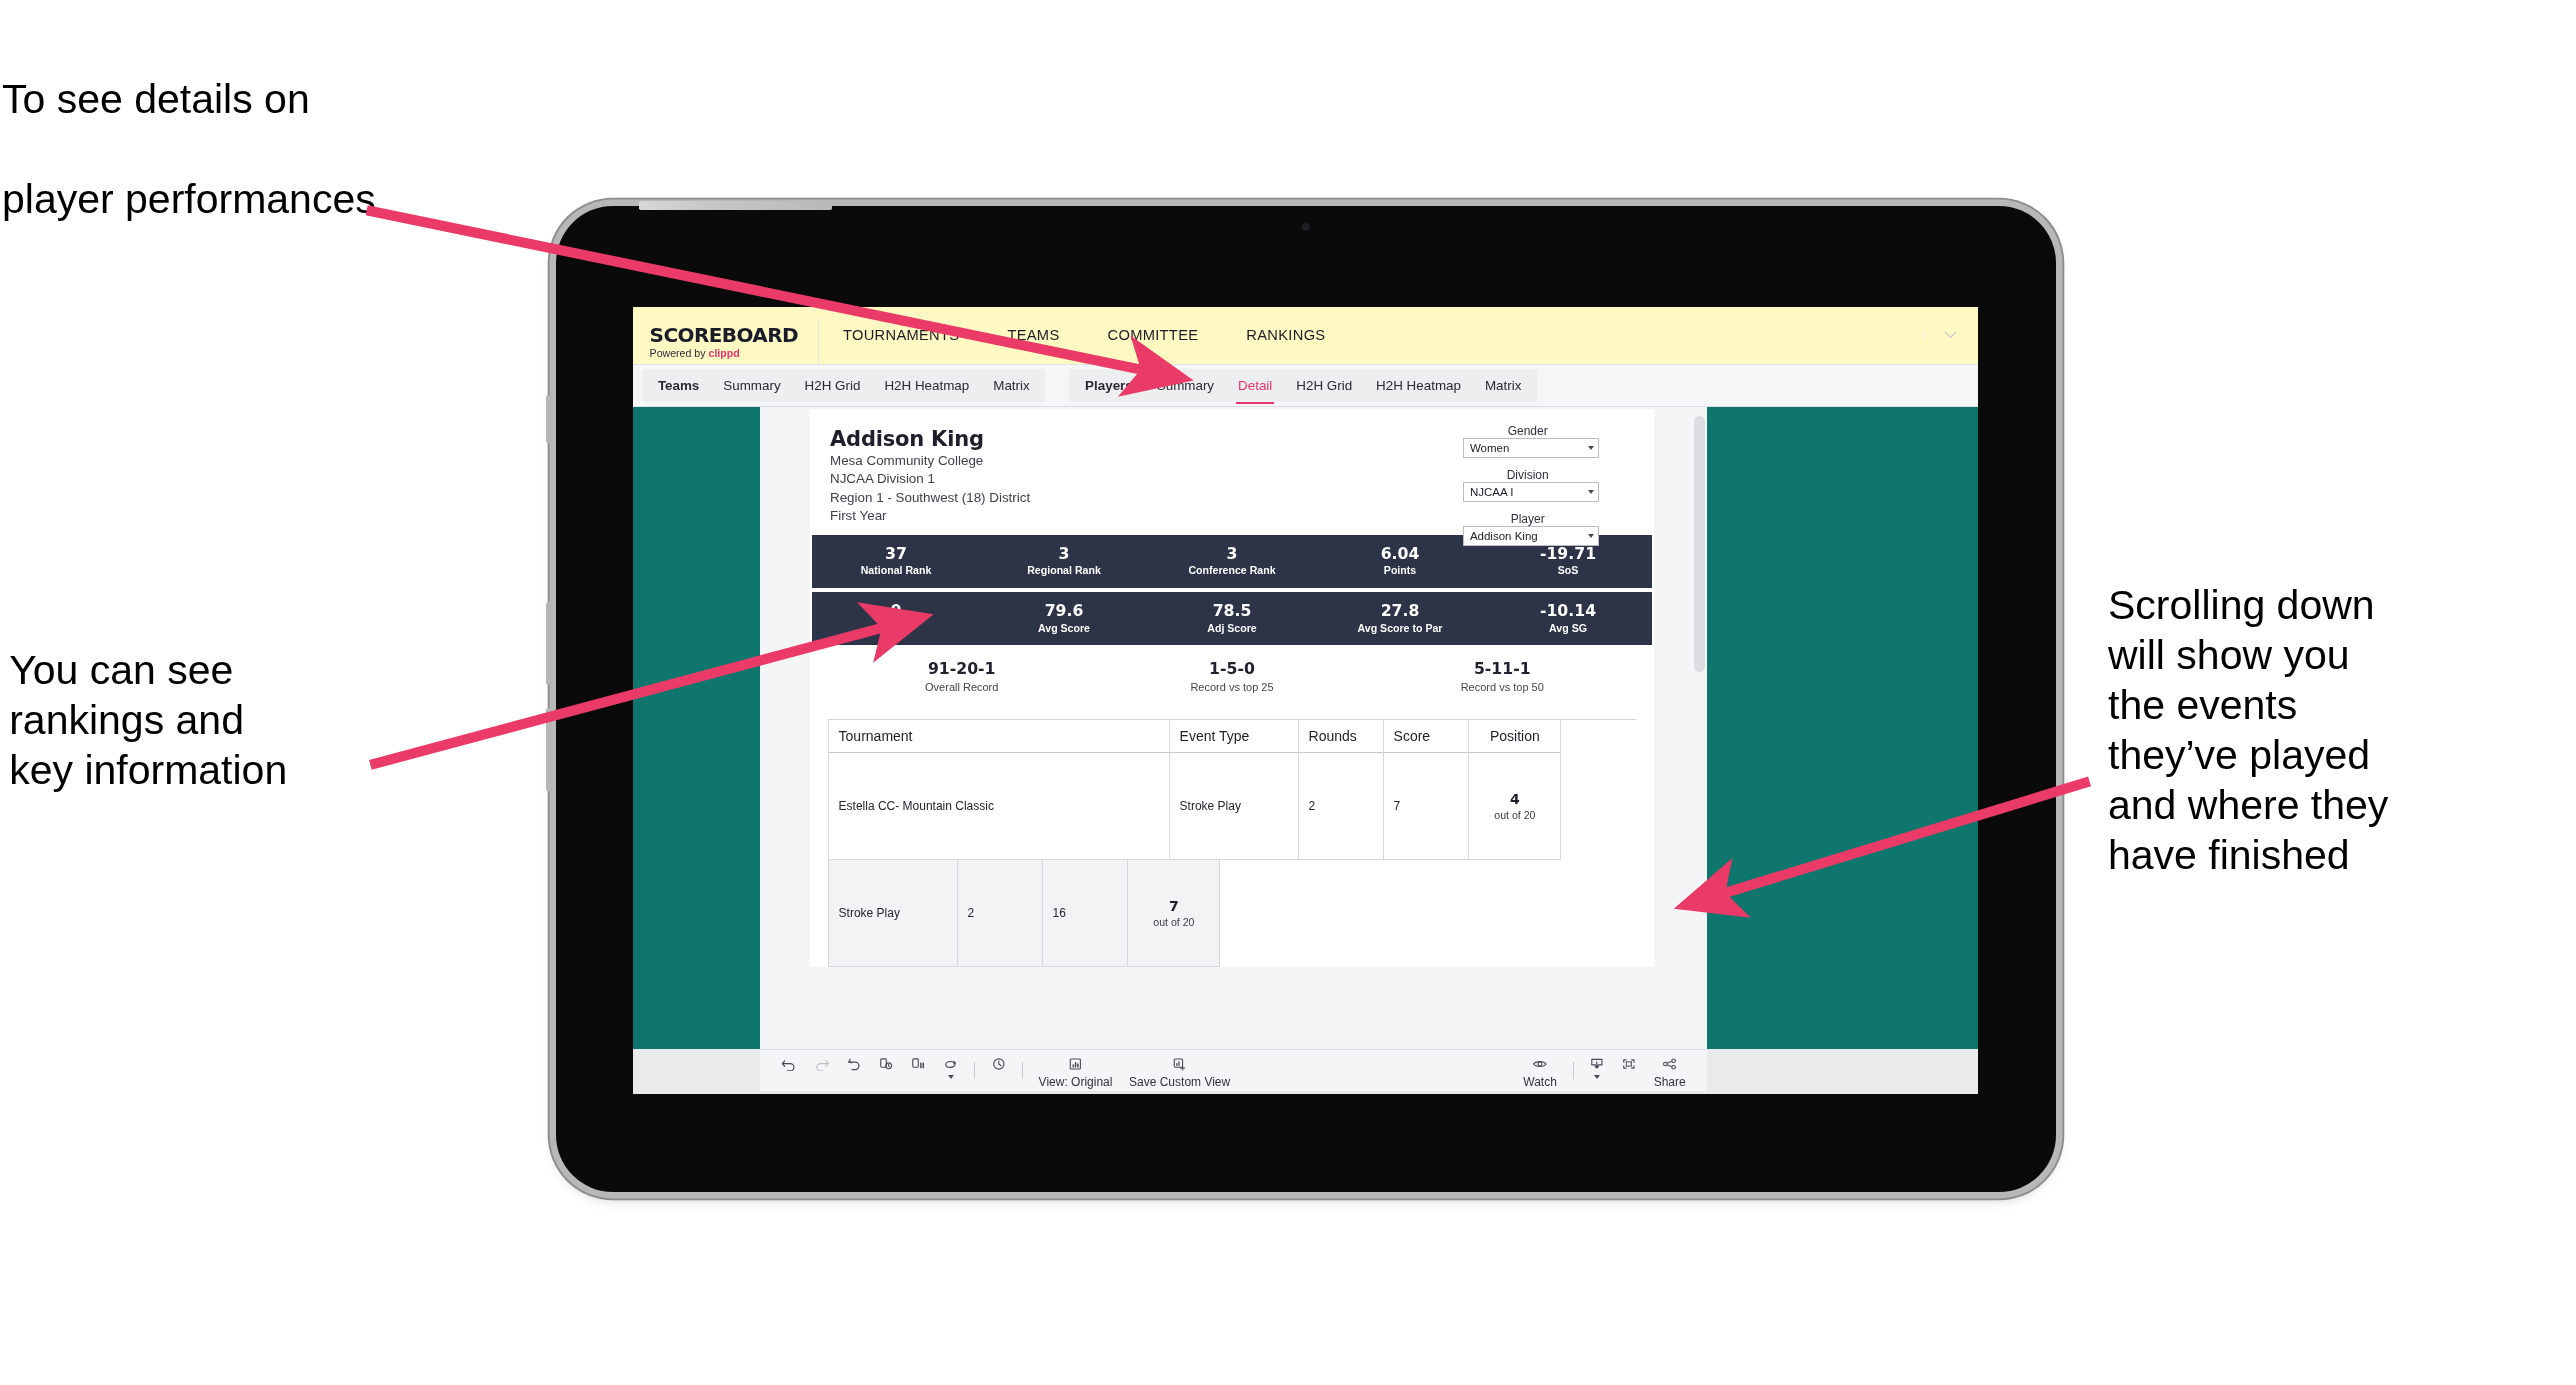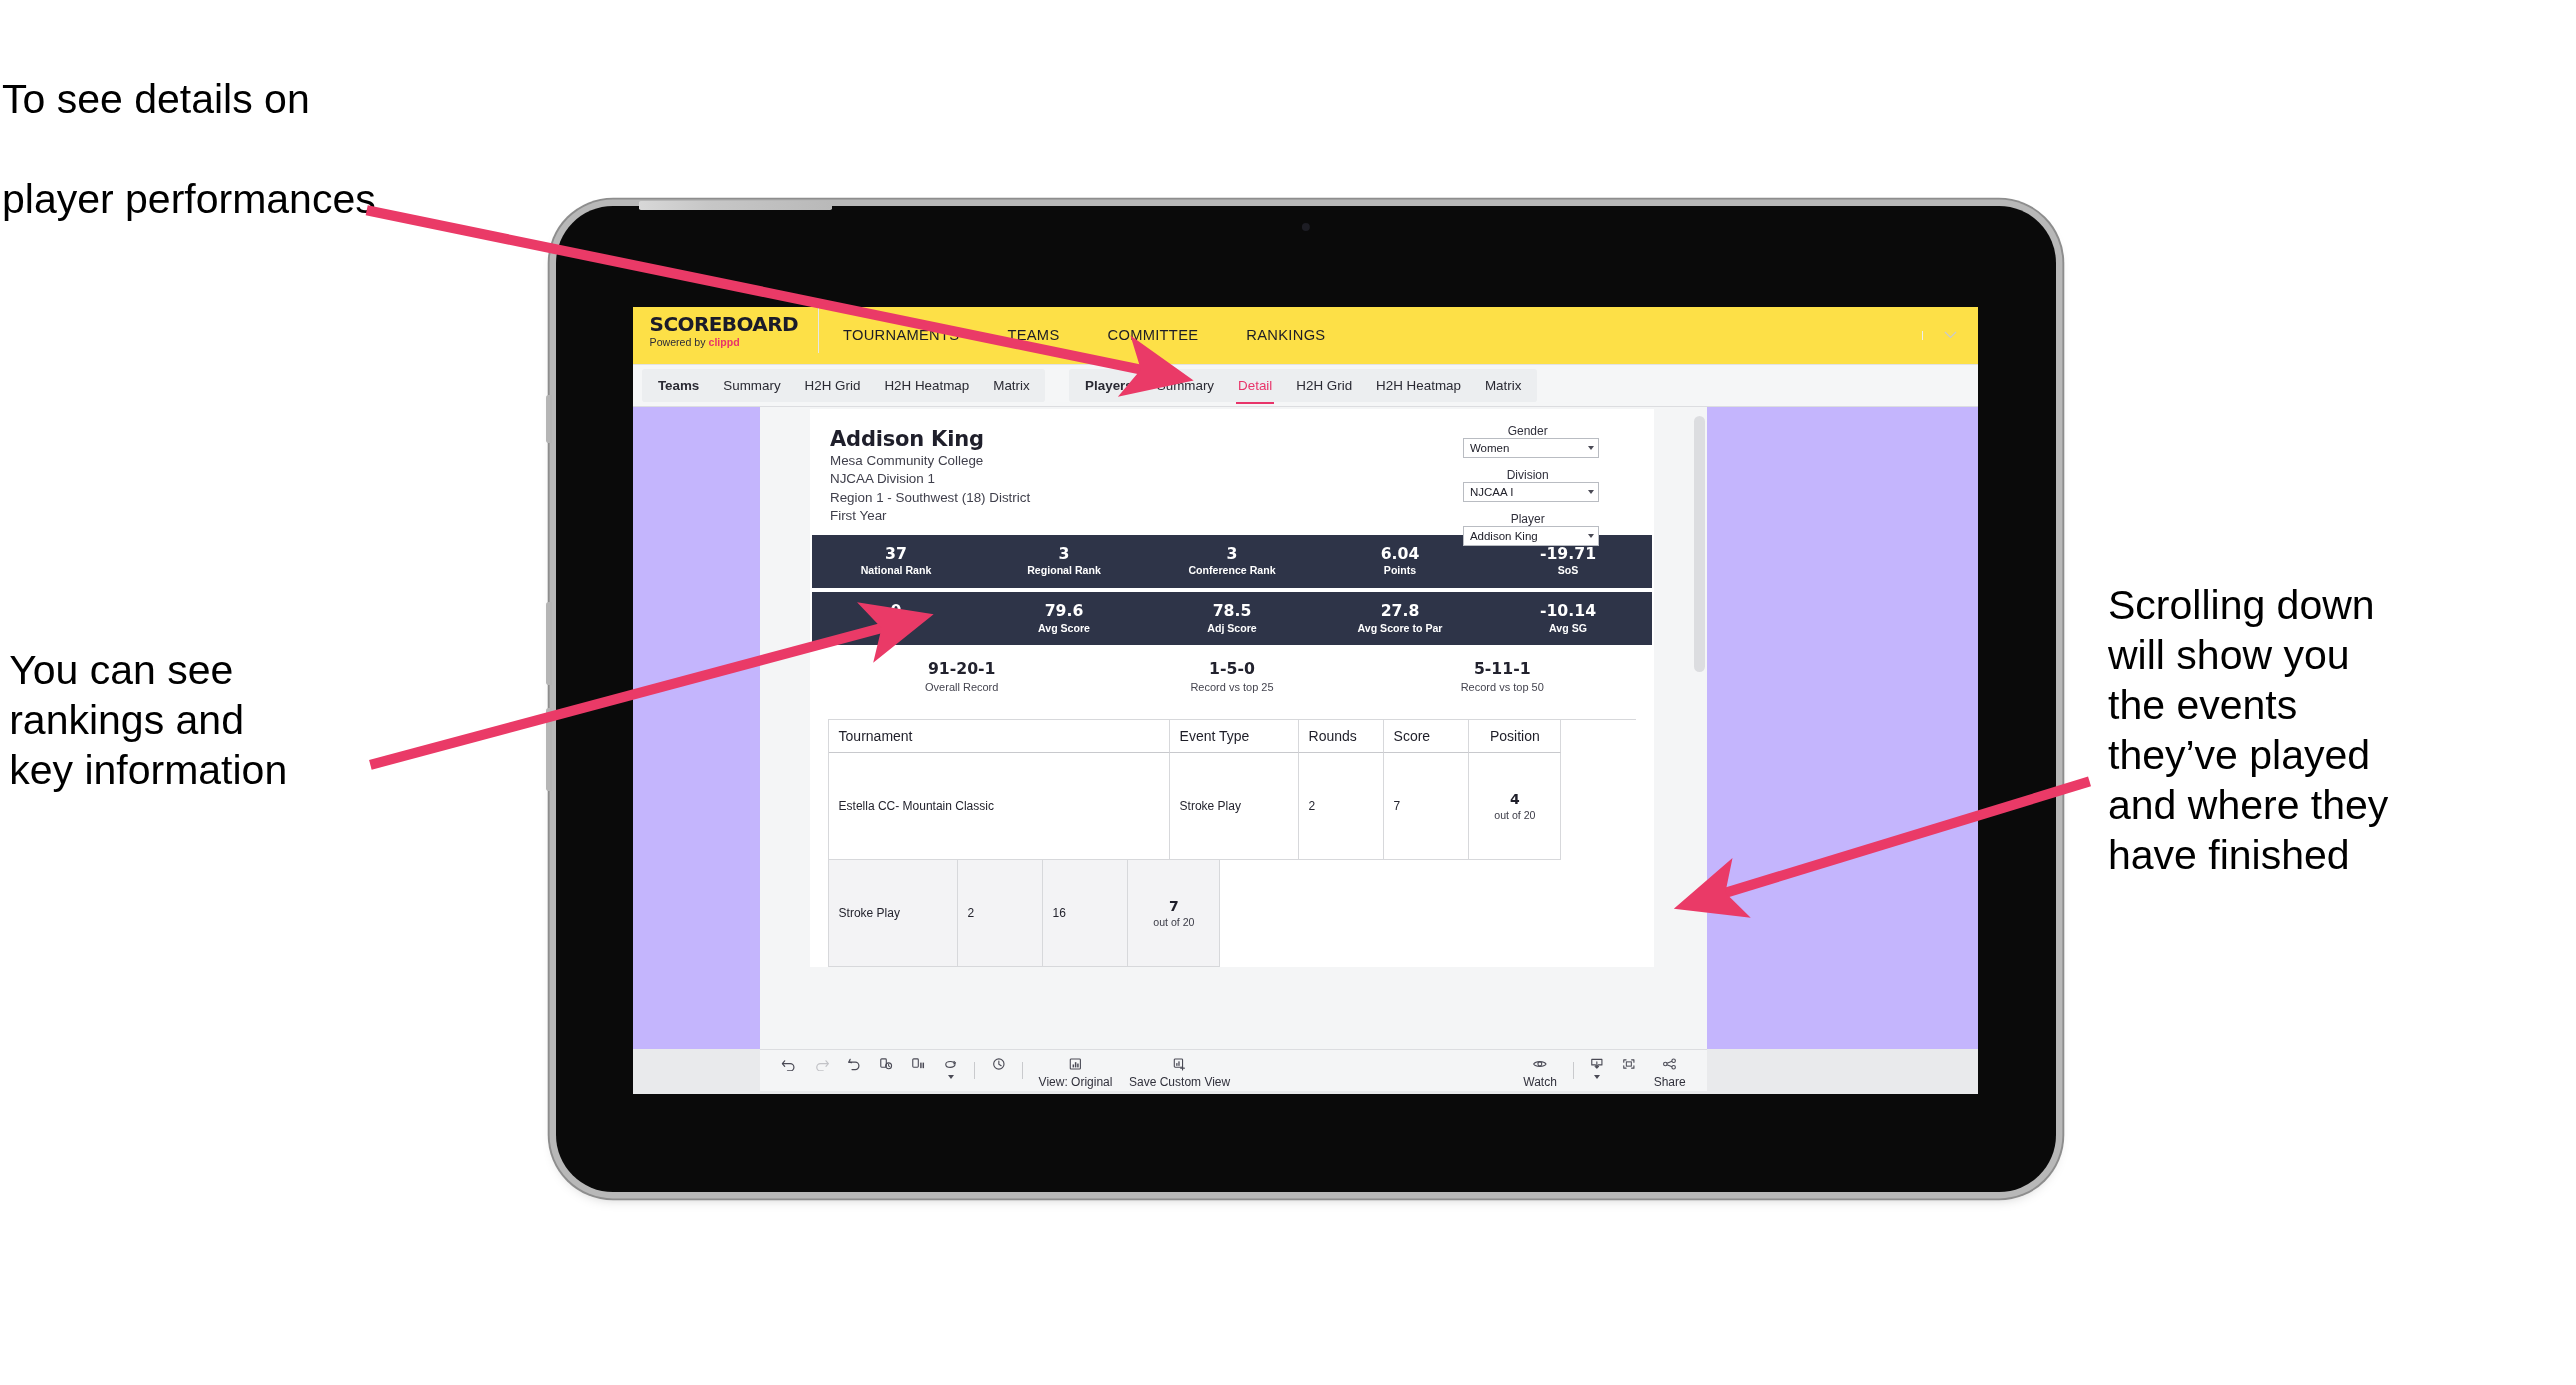--- a/index.html
+++ b/index.html
@@ -99,23 +99,23 @@
     top: 101px;
     width: 1345px;
     height: 787px;
     background: #e9eaec;
     overflow: hidden;
   }
 
   
   #site-header {
     height: 57px;
-    background: #fde047;
-    display: flex;
-    align-items: flex-start;
+    background: #fef9c3;
+    display: flex;
+    align-items: flex-end;
     border-bottom: 0.9px solid #e2e2e4;
   }
   #brand {
     padding: 7.4px 20px 5.5px 16.6px;
     display: flex;
     flex-direction: column;
     justify-content: center;
     border-right: 0.9px solid #e6e6e8;
     min-width: 138px;
   }
@@ -190,21 +190,21 @@
     left: 10px; right: 10px;
     bottom: -1.8px;
     height: 2.3px;
     background: #e8346a;
   }
 
   
   #viz-body {
     position: relative;
     height: 684px;
-    background: #c4b5fd;
+    background: #0f766e;
   }
   #viz-sheet {
     position: absolute;
     left: 127px;
     top: 0;
     width: 947px;
     bottom: 0;
     background: #f4f5f6;
   }
   #viz-card {

